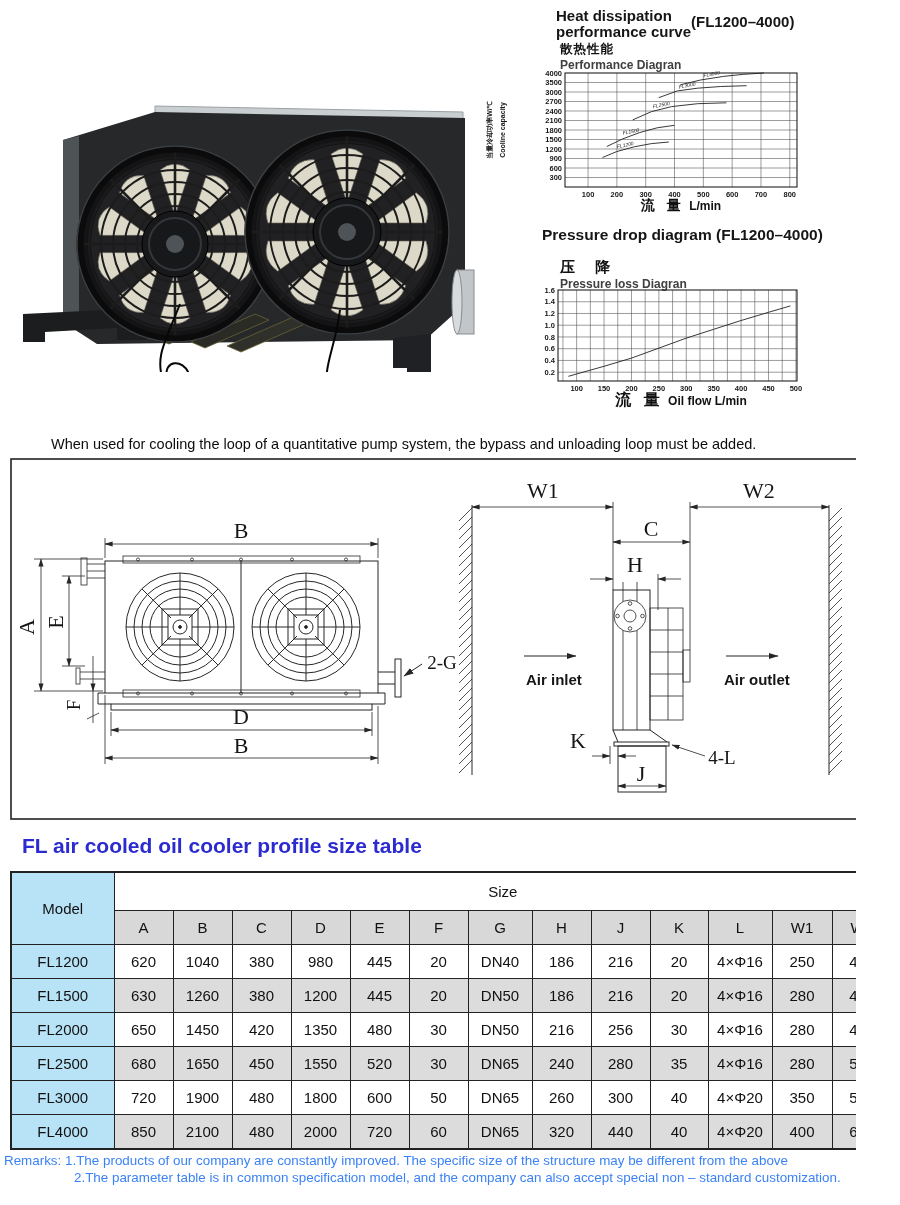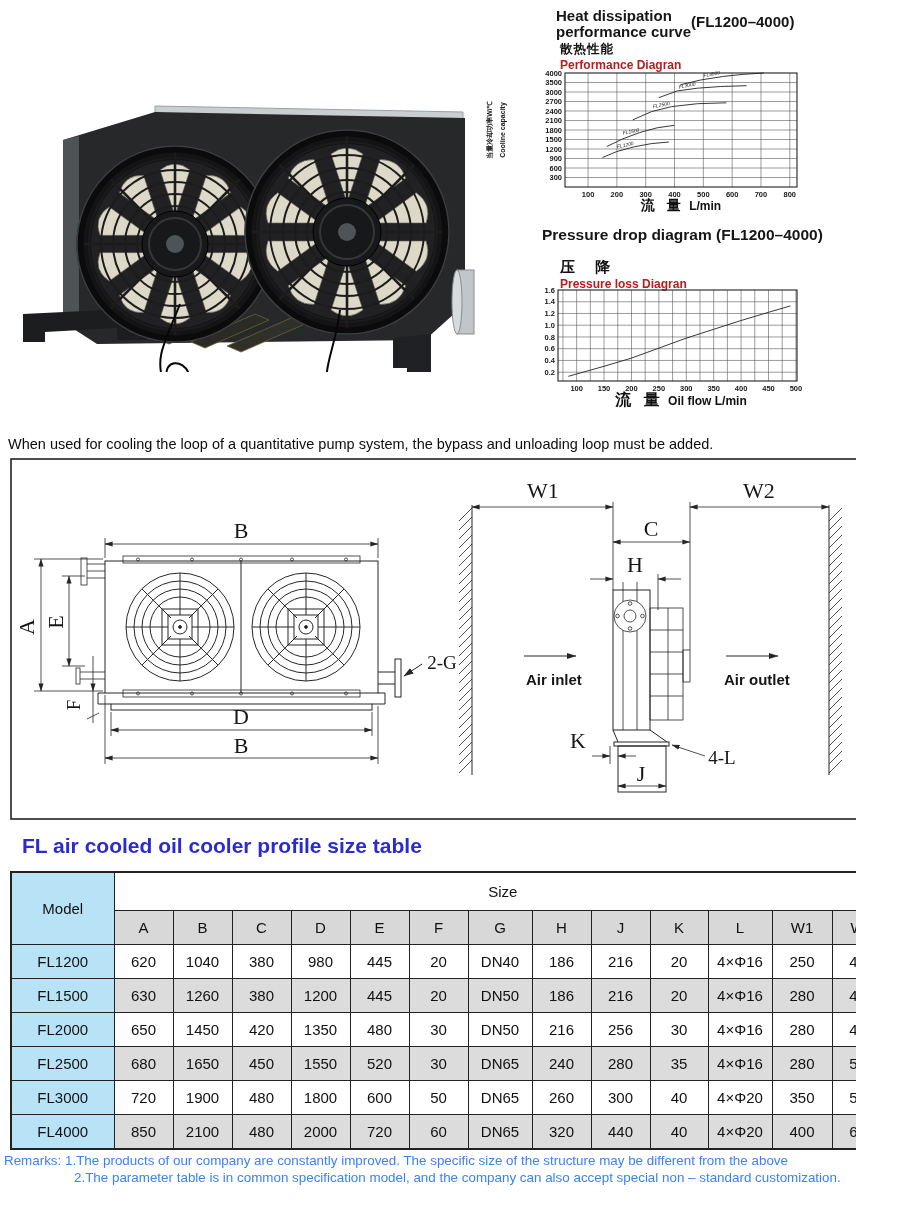--- a/index.html
+++ b/index.html
@@ -4,36 +4,36 @@
 <style>
   html,body{margin:0;padding:0;background:#fff;}
   body{width:900px;height:1205px;font-family:"Liberation Sans",sans-serif;color:#111;}
   #page{position:relative;width:856px;height:1205px;background:#fff;overflow:hidden;}
   .abs{position:absolute;}
   
   .c-title{font-size:15px;font-weight:bold;line-height:16px;color:#161616;}
   .c-range{font-size:15px;font-weight:bold;color:#161616;}
   .c-sub{width:242px;text-align:left;}
   .c-sub .cn{font-size:12.5px;font-weight:bold;letter-spacing:1px;}
-  .c-sub .en{font-size:12px;font-weight:bold;color:#b91c1c;}
+  .c-sub .en{font-size:12px;font-weight:bold;color:#404040;}
   .c2-sub .cn{font-size:15px;font-weight:bold;letter-spacing:8px;}
   .xlab-wrap{width:242px;text-align:center;}
   .xlab-wrap .cn{font-size:14px;font-weight:bold;letter-spacing:4px;}
   .xlab-wrap .en{font-size:12px;font-weight:bold;}
   .c2-xlab .cn{font-size:16px;}
   svg text{fill:#161616;}
   .ytick{font-size:7.5px;text-anchor:end;font-weight:bold;}
   .xtick{font-size:7.5px;text-anchor:middle;font-weight:bold;}
   .gl{stroke:#4a4a4a;stroke-width:0.55;}
   .frame{fill:none;stroke:#222;stroke-width:1.1;}
   .curve{fill:none;stroke:#222;stroke-width:0.9;}
   .clabel{font-size:5px;font-style:italic;text-anchor:middle;}
   .ylab{font-size:7px;text-anchor:middle;font-weight:bold;}
   
-  #note{font-size:14.5px;color:#0d0d0d;}
+  #note{font-size:14.5px;color:#0d0d0d;margin-left:43px;}
   #remarks{font-size:13.4px;line-height:17px;color:#3b82f6;width:896px;}
   #remarks .r2{padding-left:84px;}
   #remarks .r3{padding-left:70px;}
   
   .ln{stroke:#262626;stroke-width:1;fill:none;}
   .thin{stroke:#262626;stroke-width:0.8;fill:none;}
   .dim{font-family:"Liberation Serif",serif;font-size:22px;text-anchor:middle;}
   .dims{font-family:"Liberation Serif",serif;font-size:19px;text-anchor:middle;}
   .airlab{font-size:15px;font-weight:bold;}
   

